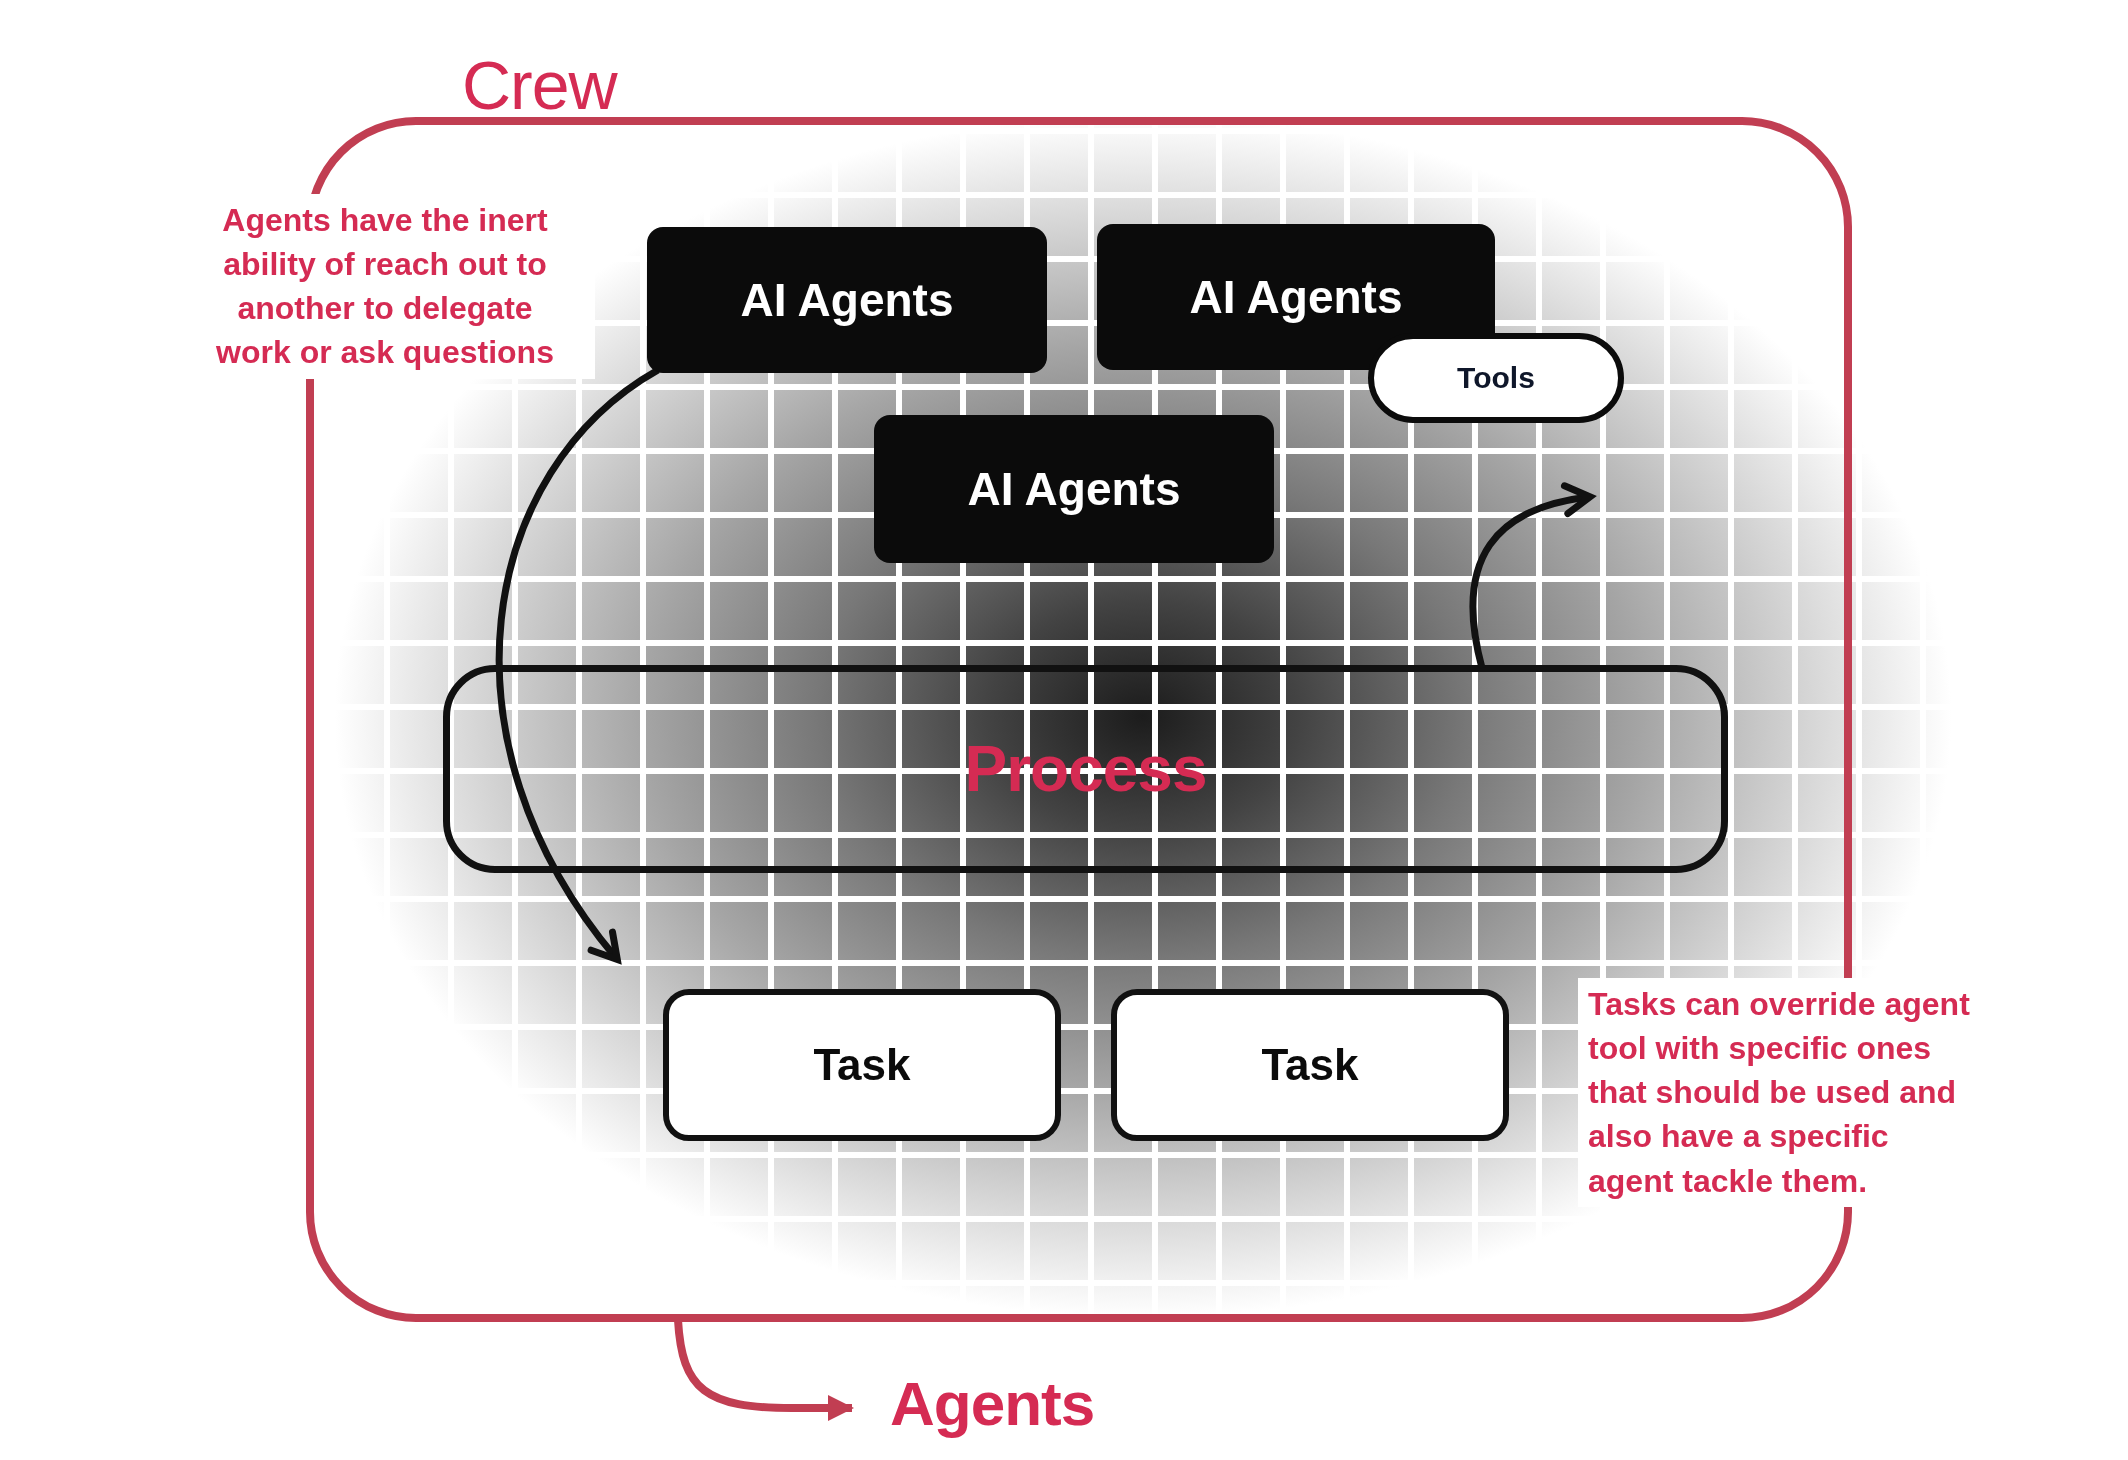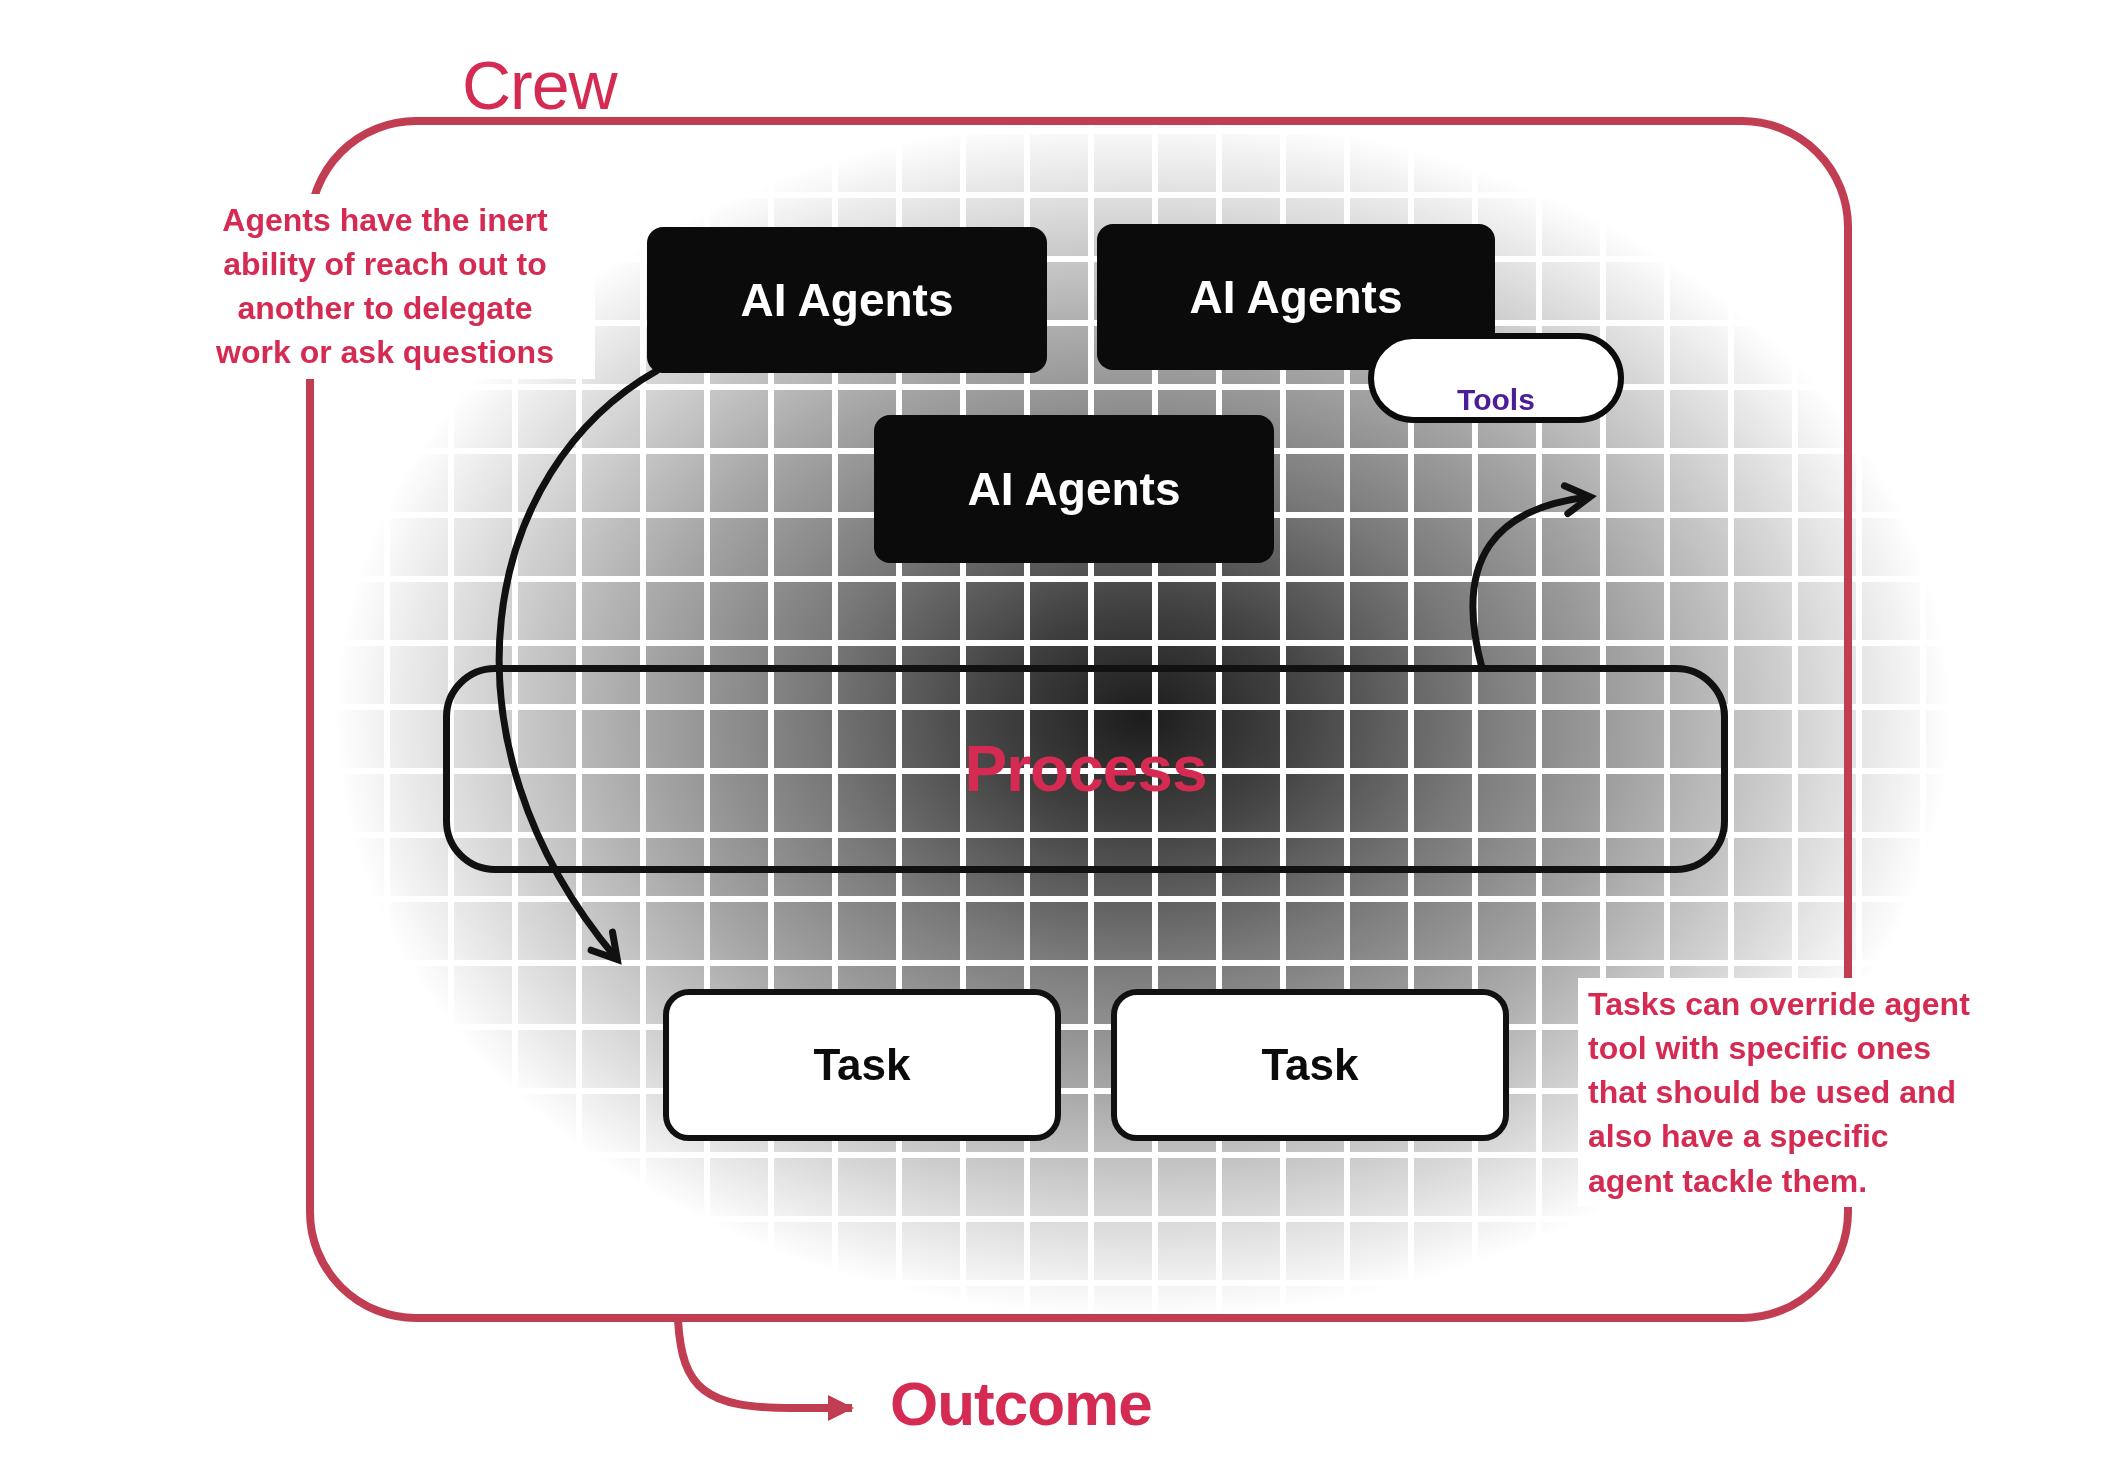--- a/index.html
+++ b/index.html
@@ -33,22 +33,22 @@
     position:absolute;display:flex;align-items:center;justify-content:center;
     font-weight:700;
   }
   .agent{
     background:#0b0b0b;color:#ffffff;border-radius:16px;font-size:46px;
   }
   .agent-1{left:647px;top:227px;width:400px;height:146px;}
   .agent-2{left:1097px;top:224px;width:398px;height:146px;}
   .agent-3{left:874px;top:415px;width:400px;height:148px;}
   .tools-pill{
-    left:1368px;top:333px;width:256px;height:90px;background:#ffffff;color:#4c1d95;
-    border:6px solid #0b0b0b;border-radius:46px;font-size:30px;align-items:flex-end;
+    left:1368px;top:333px;width:256px;height:90px;background:#ffffff;color:#0f172a;
+    border:6px solid #0b0b0b;border-radius:46px;font-size:30px;
   }
   .process-box{
     left:443px;top:665px;width:1285px;height:208px;background:transparent;
     border:7px solid var(--ink);border-radius:52px;color:var(--accent);font-size:64px;
     letter-spacing:-1px;
   }
   .task{
     background:#ffffff;border:6px solid var(--ink);border-radius:26px;
     color:#0b0b0b;font-size:44px;
   }
@@ -122,15 +122,15 @@
   <div class="note note-left">Agents have the inert
 ability of reach out to
 another to delegate
 work or ask questions</div>
   <div class="note note-right-bottom">Tasks can override agent
 tool with specific ones
 that should be used and
 also have a specific
 agent tackle them.</div>
 
-  <div class="outcome-label">Outcome</div>
+  <div class="outcome-label">Agents</div>
 
 </div>
 
 </body></html>

